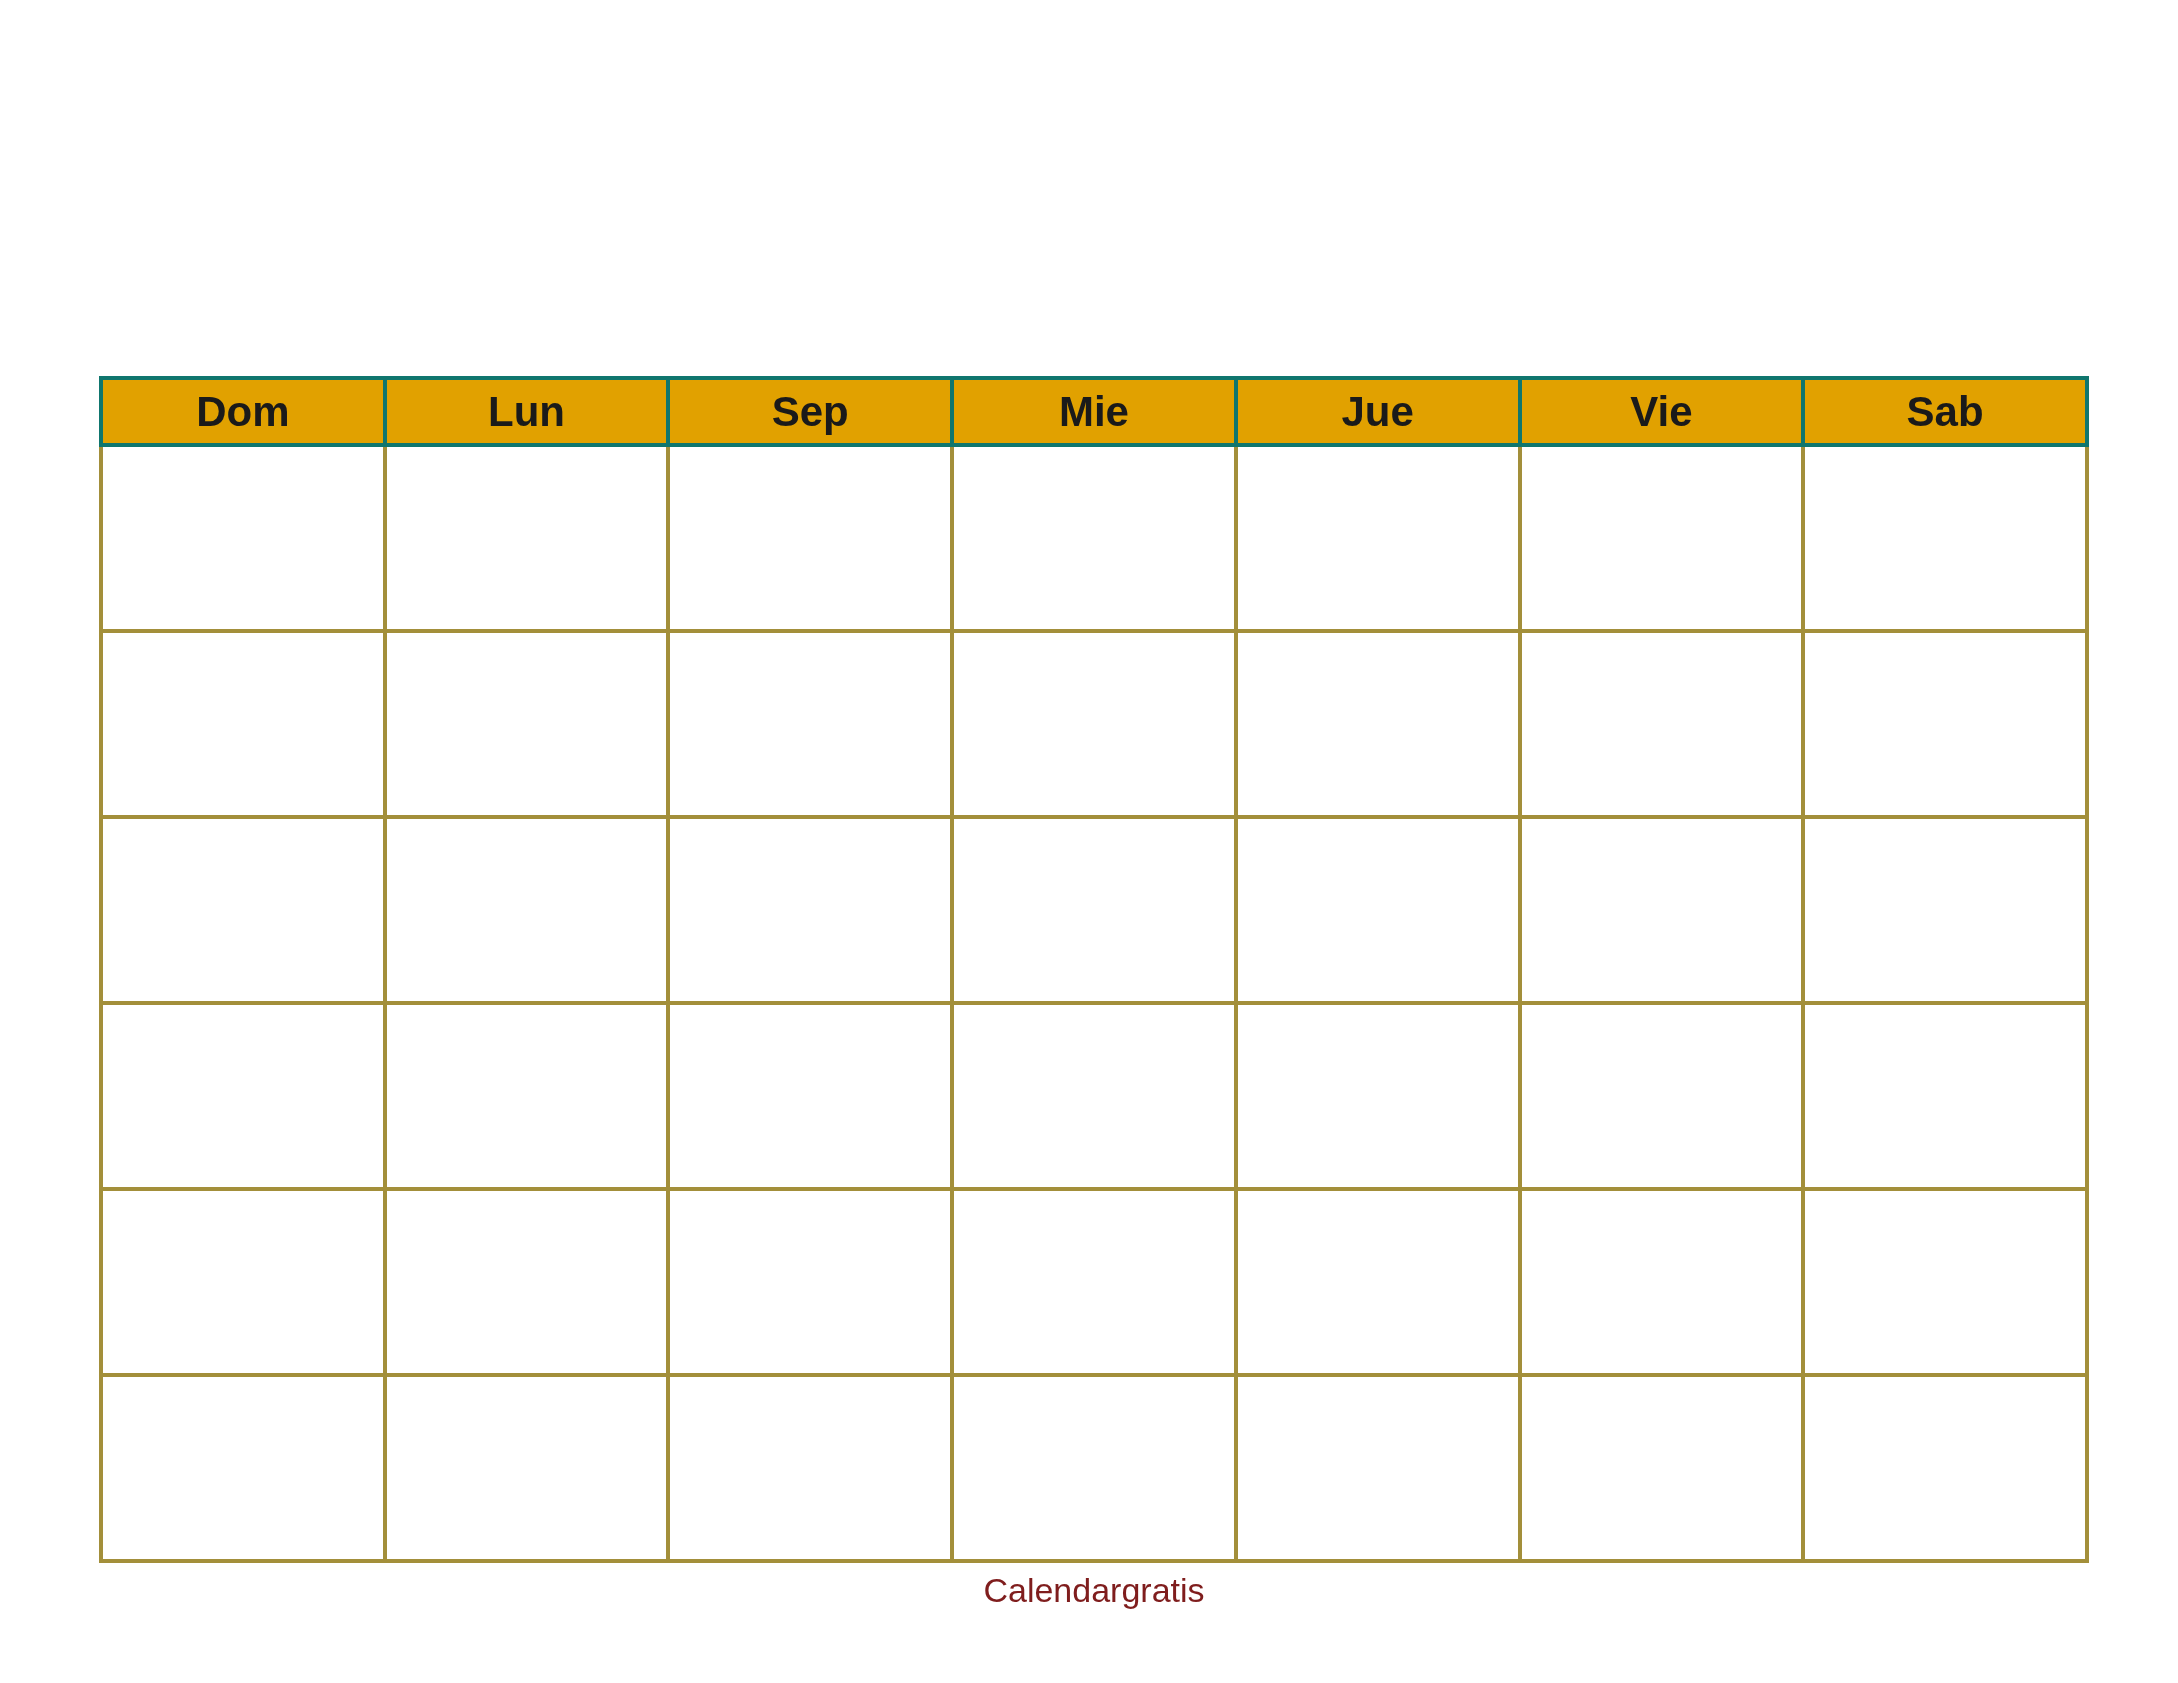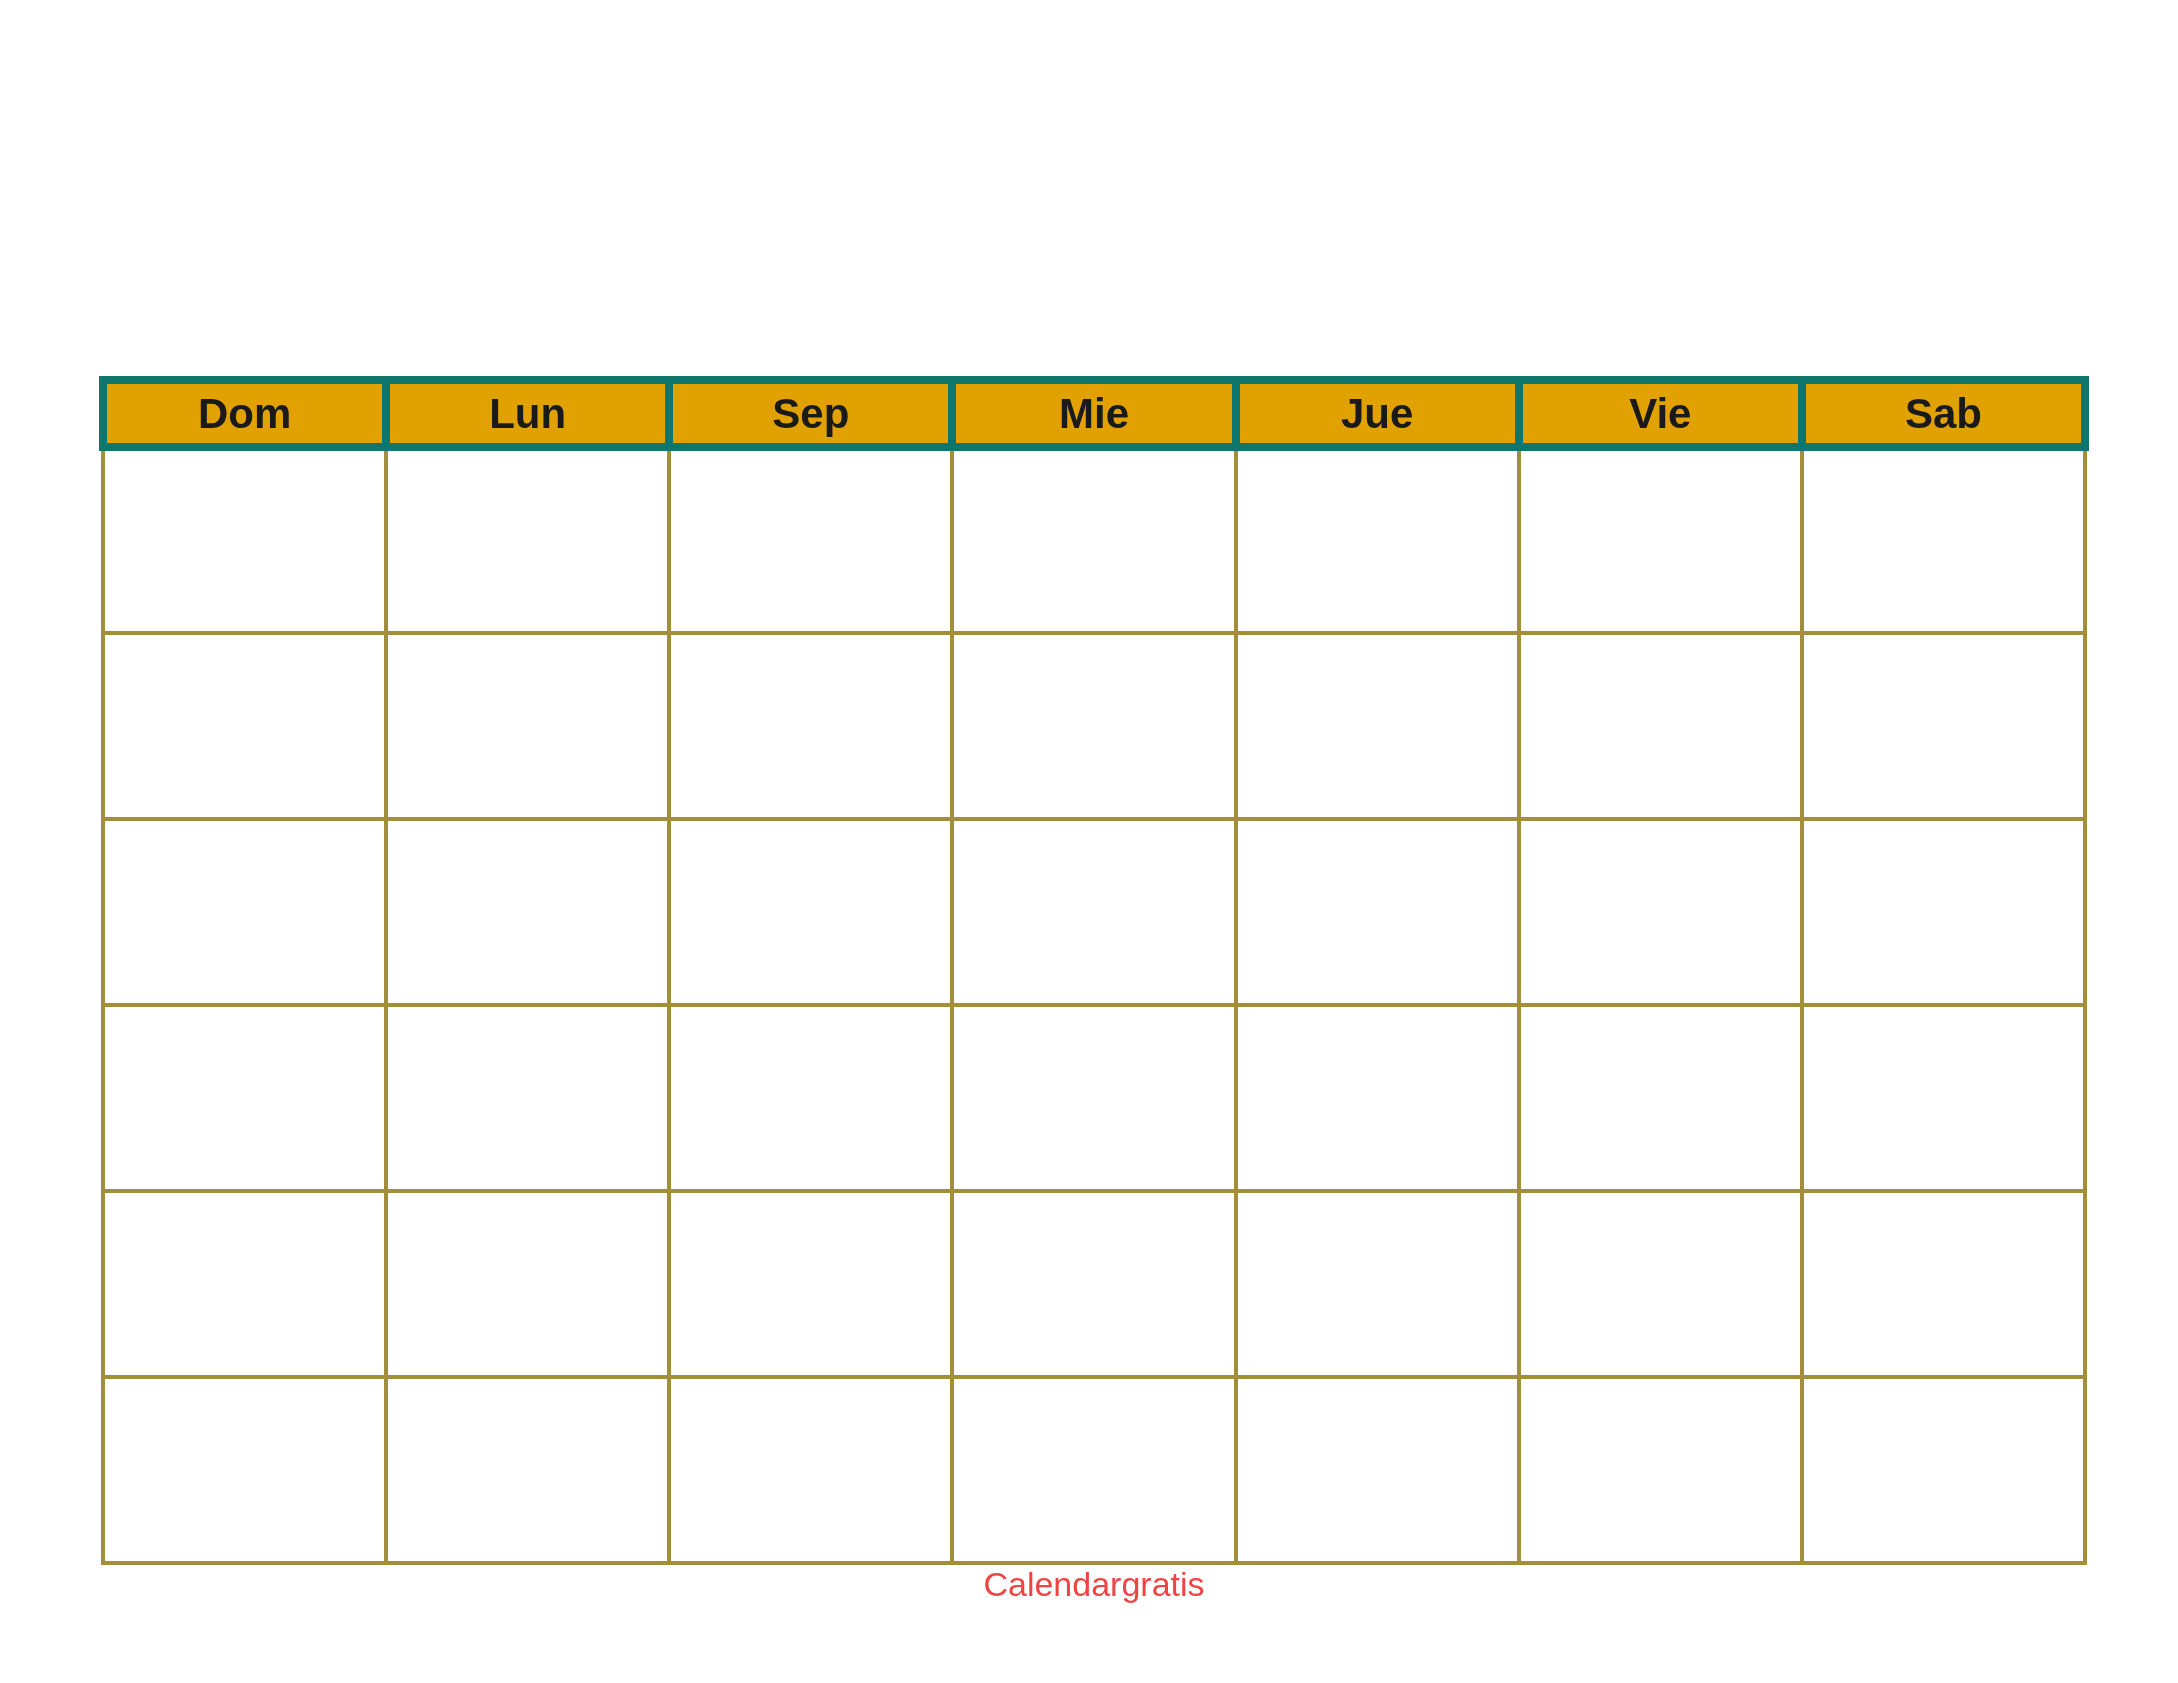--- a/index.html
+++ b/index.html
@@ -24,33 +24,34 @@
       width: 100%;
       border-collapse: collapse;
       table-layout: fixed;
     }
     table.calendar th {
       background: #e1a100;
       color: #1a1a1a;
       font-weight: 700;
       font-size: 42px;
       height: 67px;
-      border: 8px solid #0f766e;
+      border: 4px solid #0f766e;
       text-align: center;
       vertical-align: middle;
     }
     table.calendar td {
       background: #ffffff;
       border: 4px solid #a38f3a;
       height: 186px;
     }
     .footer {
       text-align: center;
+      margin-top: 8px;
       font-size: 34px;
-      color: #ef4444;
+      color: #7f1d1d;
       font-weight: 400;
     }
   </style>
 </head>
 <body>
 
 <div class="page">
   <table class="calendar">
     <thead>
       <tr>

